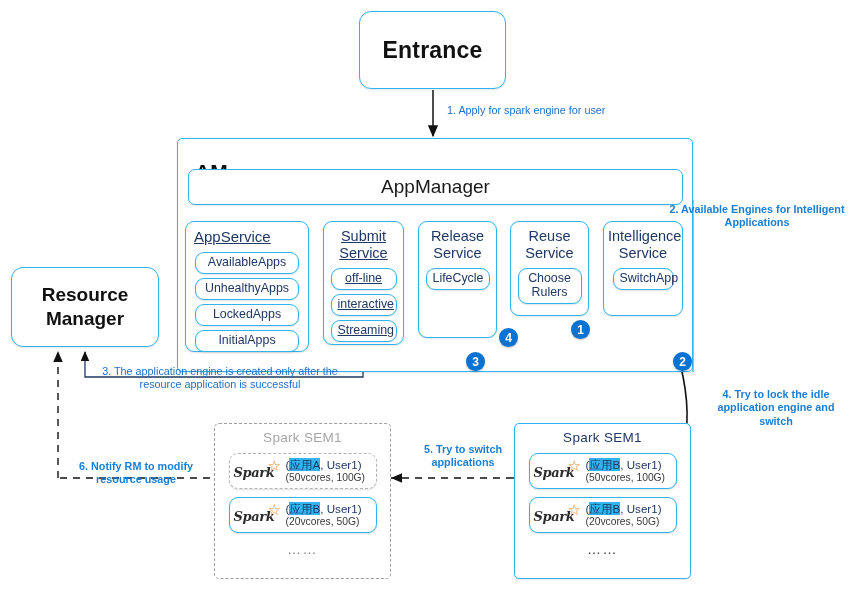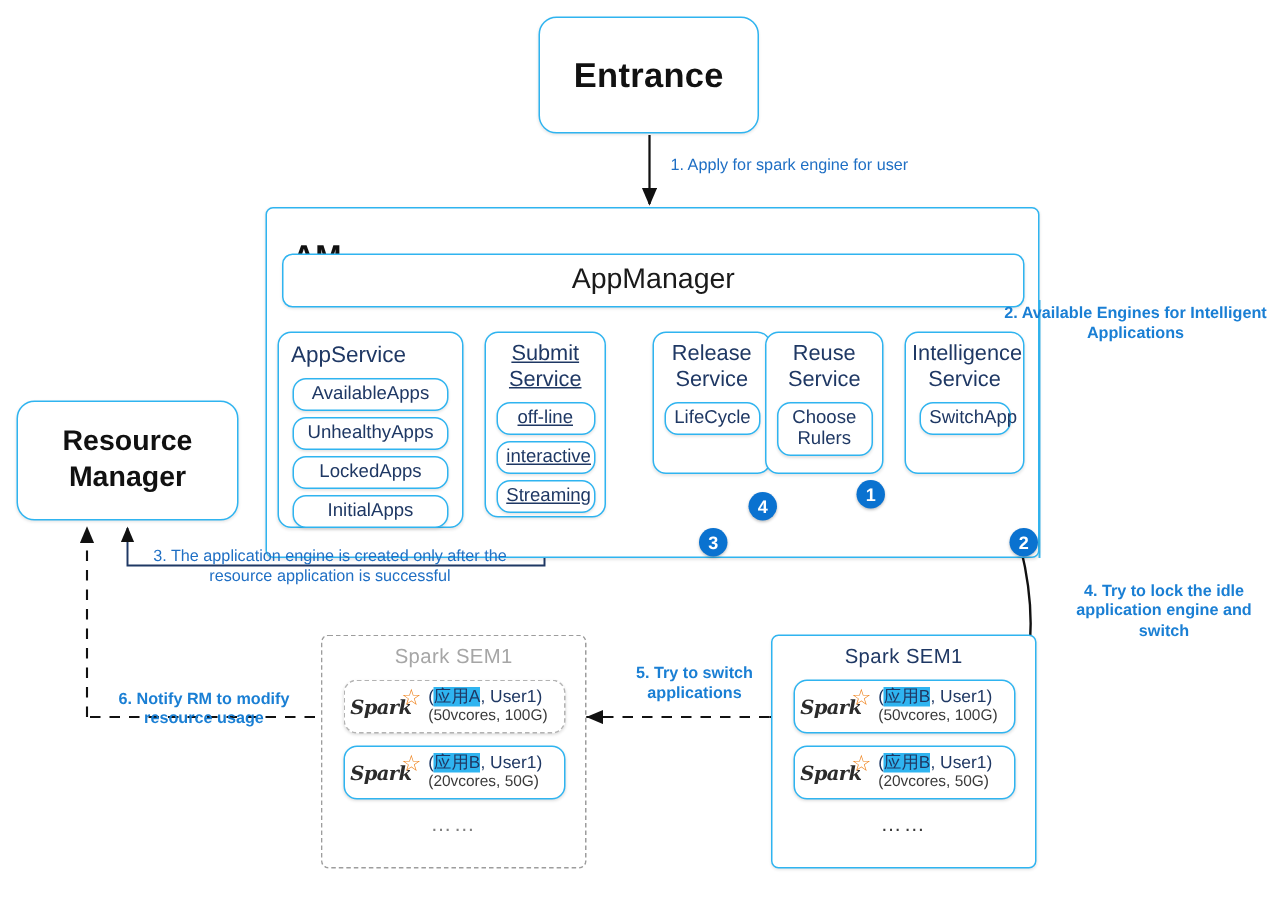--- a/index.html
+++ b/index.html
@@ -94,20 +94,21 @@
     font-size: 14.5px;
     color: #1f3864;
     text-align: center;
     line-height: 1.15;
     padding: 1px 4px 3px 4px;
   }
   .svc-title.left {
     text-align: left;
     padding-left: 8px;
     font-size: 15px;
+    text-decoration: underline;
   }
   .pill {
     box-sizing: border-box;
     margin: 4px auto 0 auto;
     border: 1.5px solid #2fb4f0;
     border-radius: 9px;
     background: #ffffff;
     box-shadow: 0 1px 2px rgba(0,0,0,0.12);
     font-size: 12.4px;
     color: #1f3864;
@@ -115,21 +116,21 @@
     line-height: 1.12;
     padding: 3px 6px;
   }
 
   #appservice { left: 185px; top: 221px; width: 124px; height: 131px; }
   #appservice .pill { width: 104px; }
 
   #submitservice { left: 323px; top: 221px; width: 81px; height: 124px; text-decoration: underline; }
   #submitservice .pill { width: 66px; }
 
-  #releaseservice { left: 435px; top: 221px; width: 79px; height: 95px; }
+  #releaseservice { left: 418px; top: 221px; width: 79px; height: 117px; }
   #releaseservice .pill { width: 64px; }
 
   #reuseservice { left: 510px; top: 221px; width: 79px; height: 95px; }
   #reuseservice .pill { width: 64px; }
 
   #intelligenceservice { left: 603px; top: 221px; width: 80px; height: 95px; }
   #intelligenceservice .pill { width: 61px; }
 
   
   .sem {

